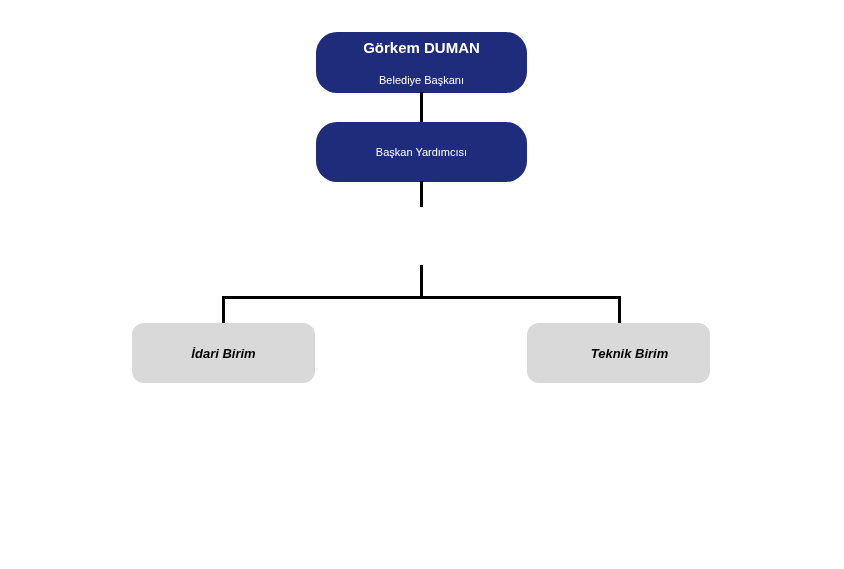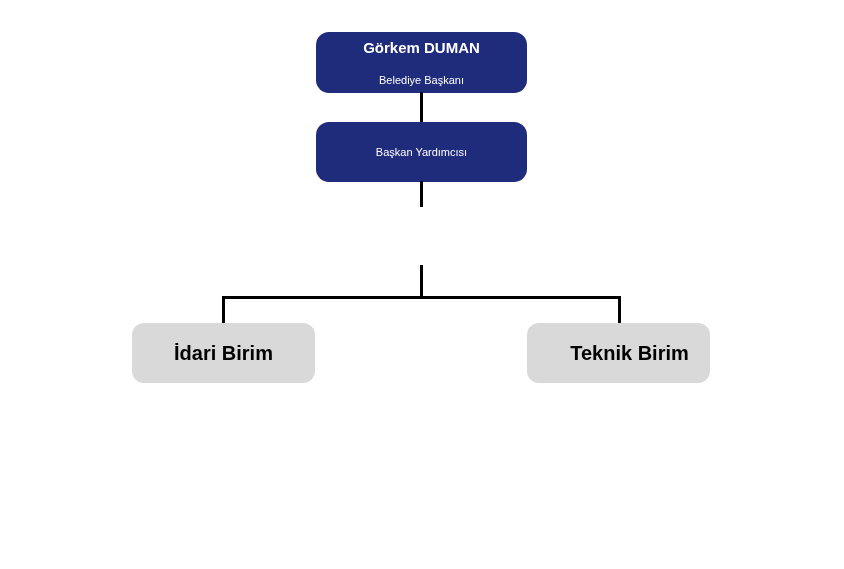--- a/index.html
+++ b/index.html
@@ -23,21 +23,21 @@
     align-items: center;
     justify-content: center;
     text-align: center;
   }
   .node-primary {
     width: 211px;
     height: 61px;
     left: 316px;
     background: var(--node-primary-bg, #1F2B7B);
     color: var(--node-primary-text, #ffffff);
-    border-radius: 13px;
+    border-radius: 21px;
     gap: 20px;
     align-items: center;
   }
   .node-primary .name {
     font-size: 15px;
     font-weight: bold;
     line-height: 1;
   }
   .node-primary .title {
     font-size: 11px;
@@ -45,23 +45,24 @@
     line-height: 1;
   }
   .node-secondary {
     width: 183px;
     height: 60px;
     background: var(--node-secondary-bg, #D9D9D9);
     color: var(--node-secondary-text, #000000);
     border-radius: 12px;
   }
   .node-secondary .name {
-    font-size: 20px;
+    font-size: 13px;
     font-weight: bold;
     line-height: 1;
+    font-style: italic;
   }
   #node-level1 { top: 32px; }
   #node-level2 { top: 122px; height: 60px; }
   #node-level3 { top: 206px; height: 60px; }
   #node-idari  { left: 132px; top: 323px; }
   #node-teknik { left: 527px; top: 323px; padding-left: 22px; }
   .connector {
     position: absolute;
     background: var(--connector, #000000);
   }

